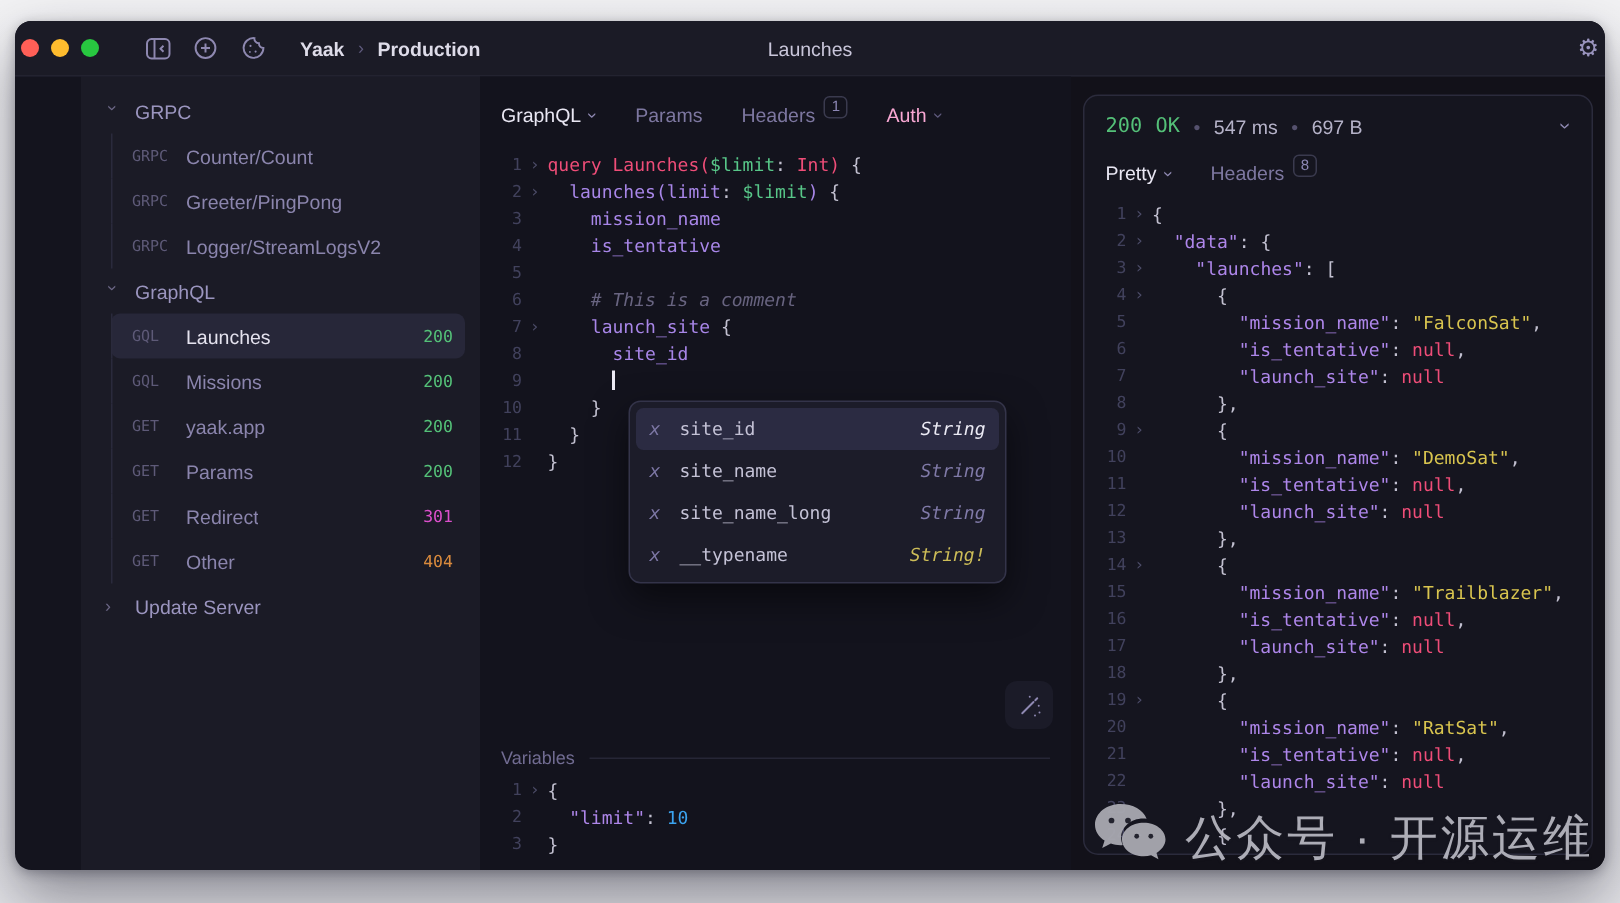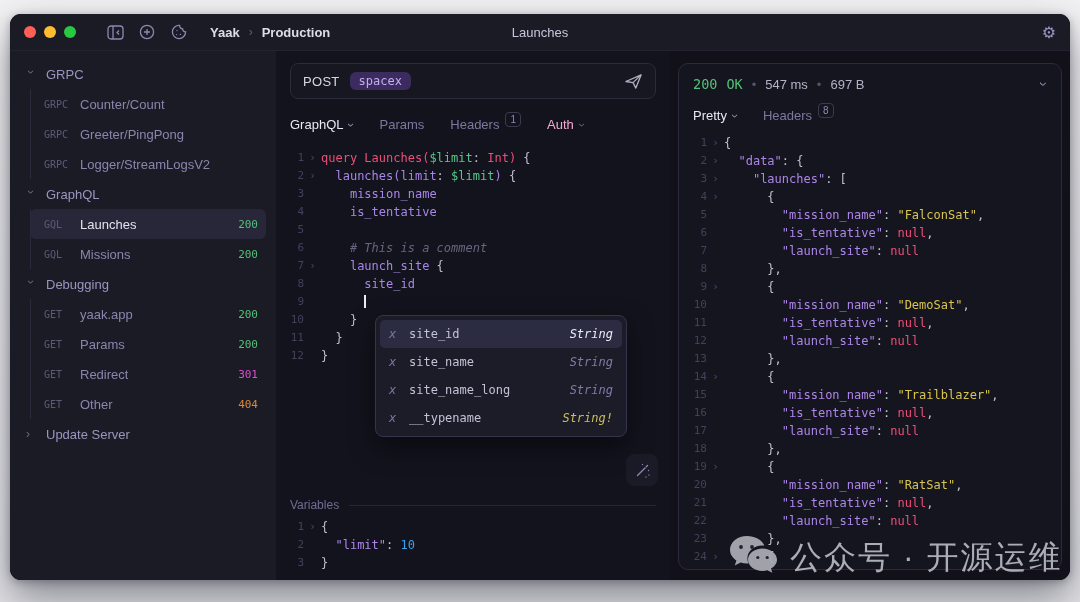--- a/index.html
+++ b/index.html
@@ -10,36 +10,36 @@
     position:relative;
   }
   .window {
     position:absolute; left:10px; top:14px; width:1060px; height:566px;
     background:#14141e; border-radius:11px; overflow:hidden;
     box-shadow:0 18px 40px rgba(20,20,35,.45), 0 2px 8px rgba(20,20,35,.3);
   }
   
   .titlebar {
     height:37px; background:#1b1b26; display:flex; align-items:center;
-    padding:0 14px; position:relative; border-bottom:1px solid #232330;
+    padding:0 4px; position:relative; border-bottom:1px solid #232330;
   }
   .lights { display:flex; gap:8px; margin-right:24px; }
   .light { width:12px; height:12px; border-radius:50%; }
   .light.red{background:#ff5f57;} .light.yellow{background:#febc2e;} .light.green{background:#28c840;}
   .tb-icon { width:30px; height:24px; display:flex; align-items:center; justify-content:center;
     color:#8e88b0; margin-right:2px; }
   .tb-icon svg { stroke:#8e88b0; }
   .crumbs { display:flex; align-items:center; gap:9px; margin-left:14px; font-size:13px; }
   .crumb { color:#dedce9; font-weight:600; }
   .crumb-sep { color:#5f5a7d; font-size:12px; }
   .center-title { position:absolute; left:0; right:0; text-align:center; color:#c9c6da; font-size:13px; pointer-events:none; }
   .gear { margin-left:auto; font-size:16px; color:#9a94be; cursor:default; }
   .gear::before { content:"⚙"; }
   
-  .content { display:flex; height:529px; }
+  .content { display:flex; height:529px;margin-left:44px; }
   
   .sidebar { width:266px; background:#1b1b26; padding-top:8px; flex-shrink:0; }
   .srow { height:30px; display:flex; align-items:center; font-size:13px; cursor:default; }
   .srow.folder { padding-left:16px; gap:10px; }
   .fchev { color:#6b6685; font-size:12px; width:10px; display:inline-block; transform-origin:center; }
   .fchev.open { transform:rotate(90deg) translateX(1px); }
   .flabel { color:#9b95bf; }
   .srow.req { position:relative; margin:0 10px 0 20px; padding:0 8px 0 14px; border-radius:6px; }
   .srow.req::before { content:""; position:absolute; left:0; top:0; bottom:0; width:1px; background:#2a2a3c; }
   .srow.req.sel { background:#272739; }
@@ -175,24 +175,20 @@
           <div class="srow req sel">
             <span class="meth">GQL</span>
             <span class="rlabel">Launches</span>
             <span class="rstatus" style="color: rgb(84, 192, 120);">200</span>
           </div>
           <div class="srow req">
             <span class="meth">GQL</span>
             <span class="rlabel">Missions</span>
             <span class="rstatus" style="color: rgb(84, 192, 120);">200</span>
           </div>
-          <div class="srow folder">
-            <span class="fchev open">›</span>
-            <span class="flabel">Debugging</span>
-          </div>
           <div class="srow req">
             <span class="meth">GET</span>
             <span class="rlabel">yaak.app</span>
             <span class="rstatus" style="color: rgb(84, 192, 120);">200</span>
           </div>
           <div class="srow req">
             <span class="meth">GET</span>
             <span class="rlabel">Params</span>
             <span class="rstatus" style="color: rgb(84, 192, 120);">200</span>
           </div>
@@ -207,30 +203,20 @@
             <span class="rstatus" style="color: rgb(217, 138, 61);">404</span>
           </div>
           <div class="srow folder">
             <span class="fchev">›</span>
             <span class="flabel">Update Server</span>
           </div>
         </div>
     </div>
 
     <div class="middle">
-      <div class="postbar">
-        <span class="postmethod">POST</span>
-        <span class="urlpill">spacex</span>
-        <span class="send">
-          <svg width="19" height="17" viewBox="0 0 20 18" fill="none" stroke="#b0aec0" stroke-width="1.4" stroke-linejoin="round">
-            <path d="M2 9 L18 2 L12.5 16 L9.5 10.2 Z"></path>
-              <line x1="9.5" y1="10.2" x2="18" y2="2"></line>
-          </svg>
-        </span>
-      </div>
 
       <div class="tabs">
         <span class="tab active">
           <span>GraphQL</span>
           <span class="tchev"></span>
         </span>
         <span class="tab">
           <span>Params</span>
         </span>
         <span class="tab">

